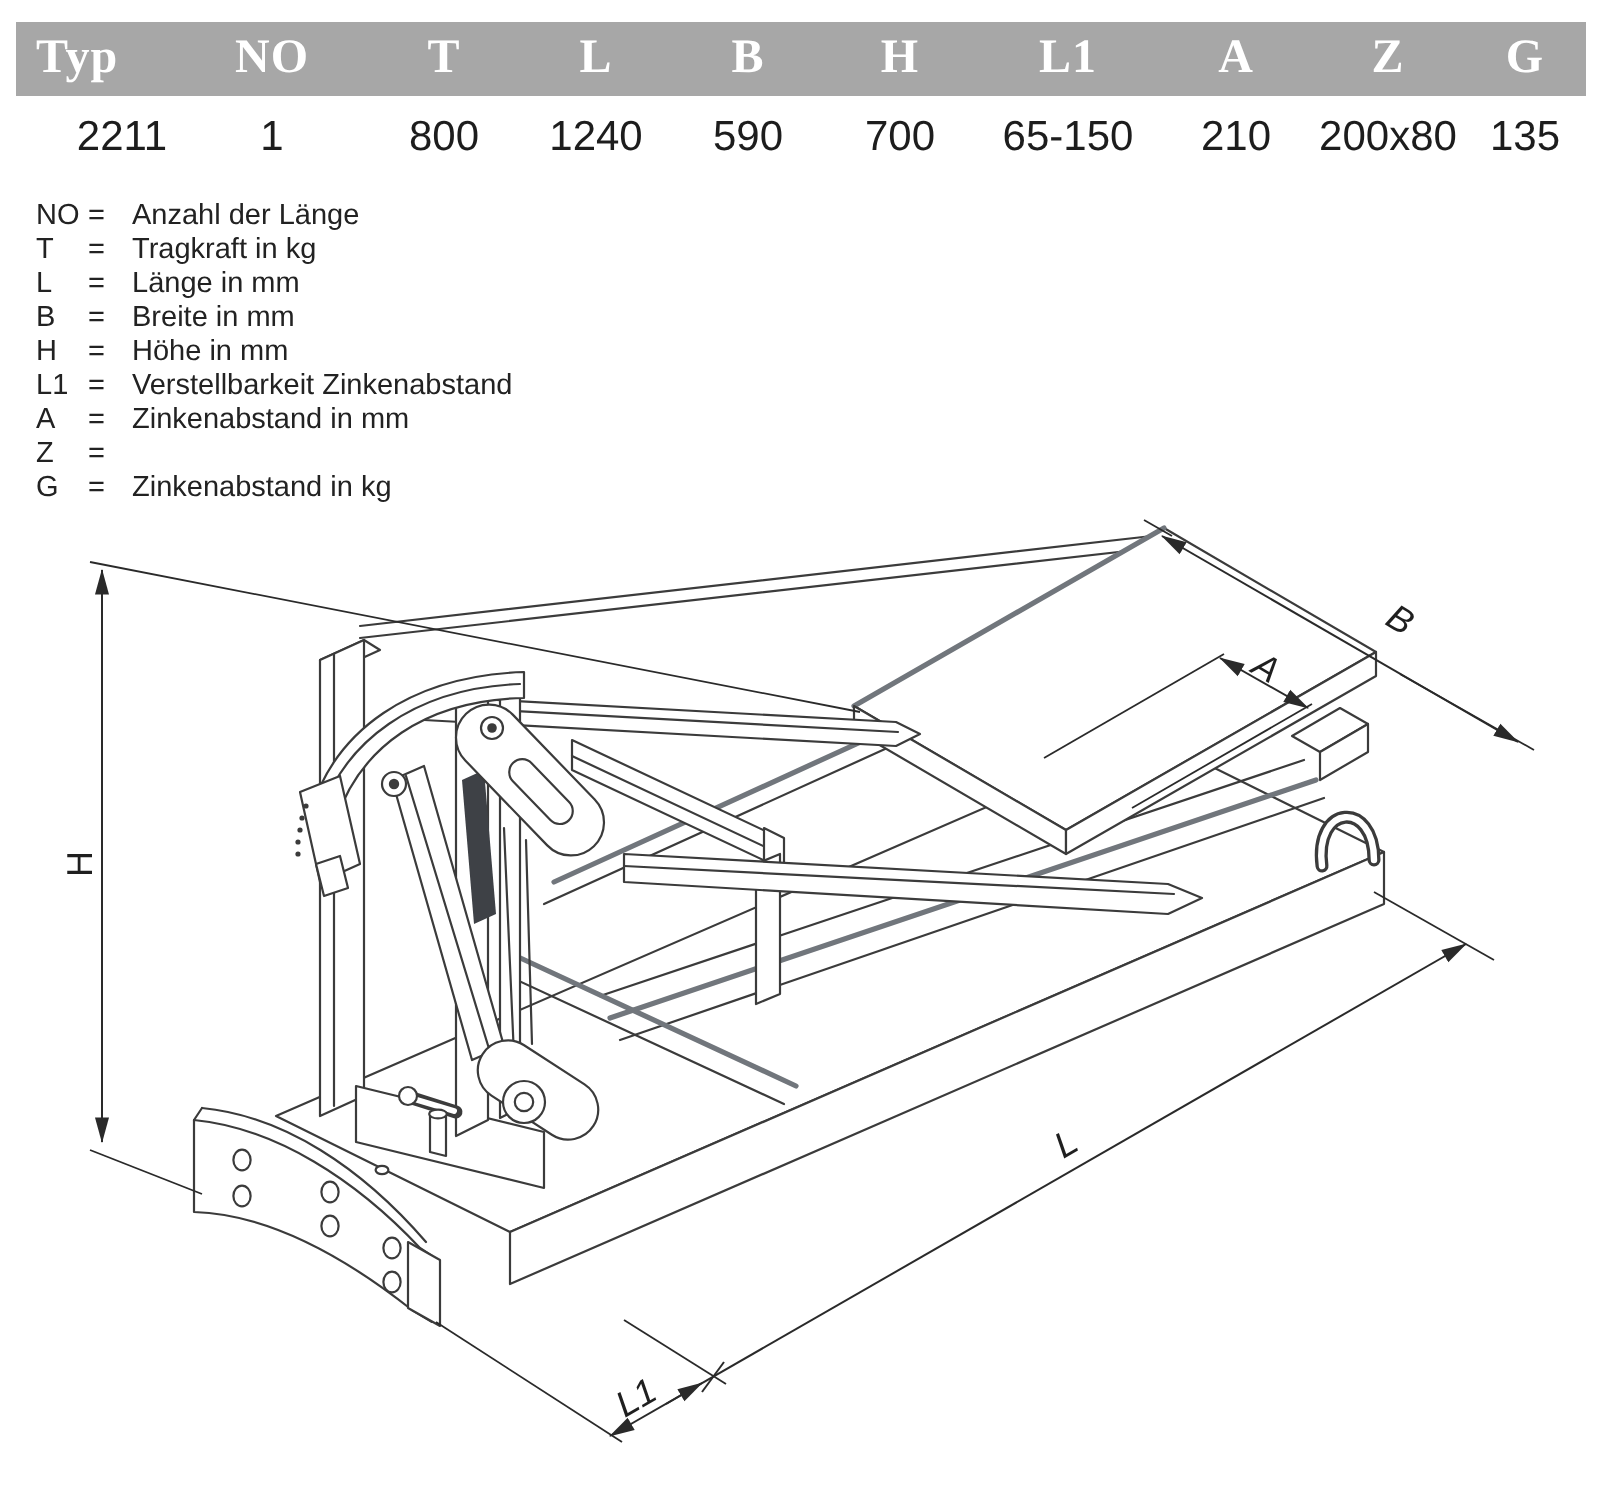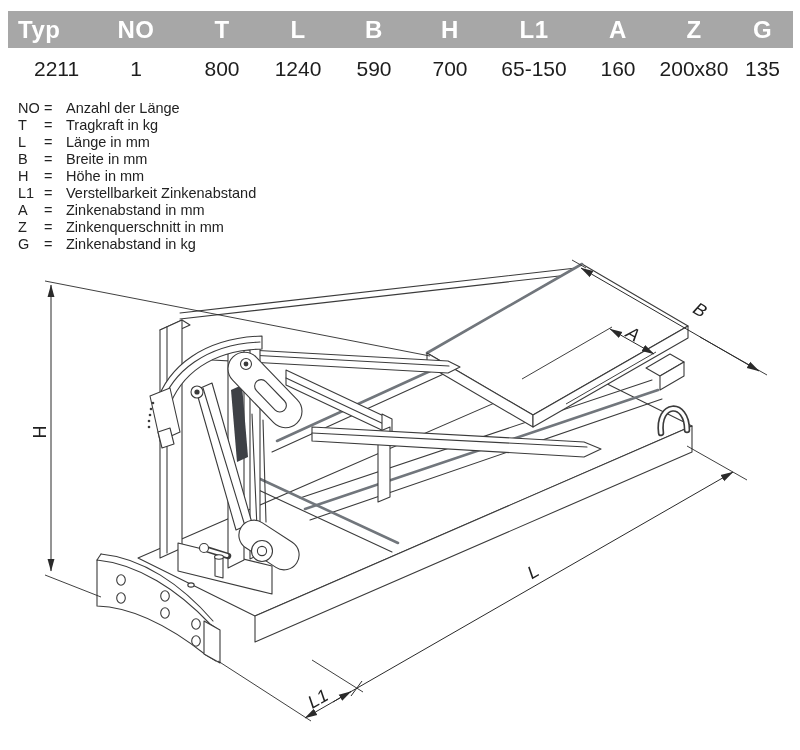--- a/index.html
+++ b/index.html
@@ -1,27 +1,27 @@
 <!DOCTYPE html>
 <html><head>
 <meta charset="utf-8">
 <style>
   html,body{margin:0;padding:0;background:#ffffff;}
   body{width:800px;height:750px;position:relative;overflow:hidden;
        font-family:"Liberation Sans",sans-serif;color:#1d1d1d;}
   
   .spec{position:absolute;left:8px;top:11px;width:785px;}
   .spec-head{display:grid;grid-template-columns:80px 96px 76px 76px 76px 76px 92px 76px 76px 1fr;
-       background:#a7a7a7;height:37px;align-items:center;}
+       background:#a7a7a7;height:37px;align-items:center;font-family:Liberation Serif, serif;}
   .spec-head .cell{color:#ffffff;font-weight:bold;font-size:24px;text-align:center;letter-spacing:.5px;}
   .spec-head .cell.first{text-align:left;padding-left:10px;}
   .spec-row{display:grid;grid-template-columns:80px 96px 76px 76px 76px 76px 92px 76px 76px 1fr;
        height:42px;align-items:center;}
   .spec-row .cell{font-size:21px;text-align:center;color:#1d1d1d;}
-  .spec-row .cell.first{text-align:left;padding-left:6px;margin-left:20px;}
+  .spec-row .cell.first{text-align:center;padding-left:6px;margin-left:20px;}
   
   .legend{position:absolute;left:18px;top:99px;}
   .lg-row{display:flex;height:17px;align-items:center;font-size:14.5px;color:#222;}
   .lg-sym{width:26px;}
   .lg-eq{width:22px;text-align:left;}
   
   svg{position:absolute;left:0;top:0;}
   .ln{stroke:#3b3b3b;stroke-width:1.1;fill:none;stroke-linejoin:round;stroke-linecap:round;}
   .fw{stroke:#3b3b3b;stroke-width:1.1;fill:#ffffff;stroke-linejoin:round;}
   .thick{stroke:#71767c;stroke-width:2.6;fill:none;stroke-linecap:round;}
@@ -47,21 +47,21 @@
     <div class="cell">G</div>
   </div>
   <div class="spec-row">
     <div class="cell first">2211</div>
     <div class="cell">1</div>
     <div class="cell">800</div>
     <div class="cell">1240</div>
     <div class="cell">590</div>
     <div class="cell">700</div>
     <div class="cell">65-150</div>
-    <div class="cell">160</div>
+    <div class="cell">210</div>
     <div class="cell">200x80</div>
     <div class="cell">135</div>
   </div>
 </div>
 
 <div class="legend">
   <div class="lg-row">
       <span class="lg-sym">NO</span>
       <span class="lg-eq">=</span>
       <span>Anzahl der Länge</span>
@@ -92,21 +92,20 @@
       <span>Verstellbarkeit Zinkenabstand</span>
     </div>
   <div class="lg-row">
       <span class="lg-sym">A</span>
       <span class="lg-eq">=</span>
       <span>Zinkenabstand in mm</span>
     </div>
   <div class="lg-row">
       <span class="lg-sym">Z</span>
       <span class="lg-eq">=</span>
-      <span>Zinkenquerschnitt in mm</span>
     </div>
   <div class="lg-row">
       <span class="lg-sym">G</span>
       <span class="lg-eq">=</span>
       <span>Zinkenabstand in kg</span>
     </div>
 </div>
 
 <svg width="800" height="750" viewBox="0 0 800 750">
   <defs>

